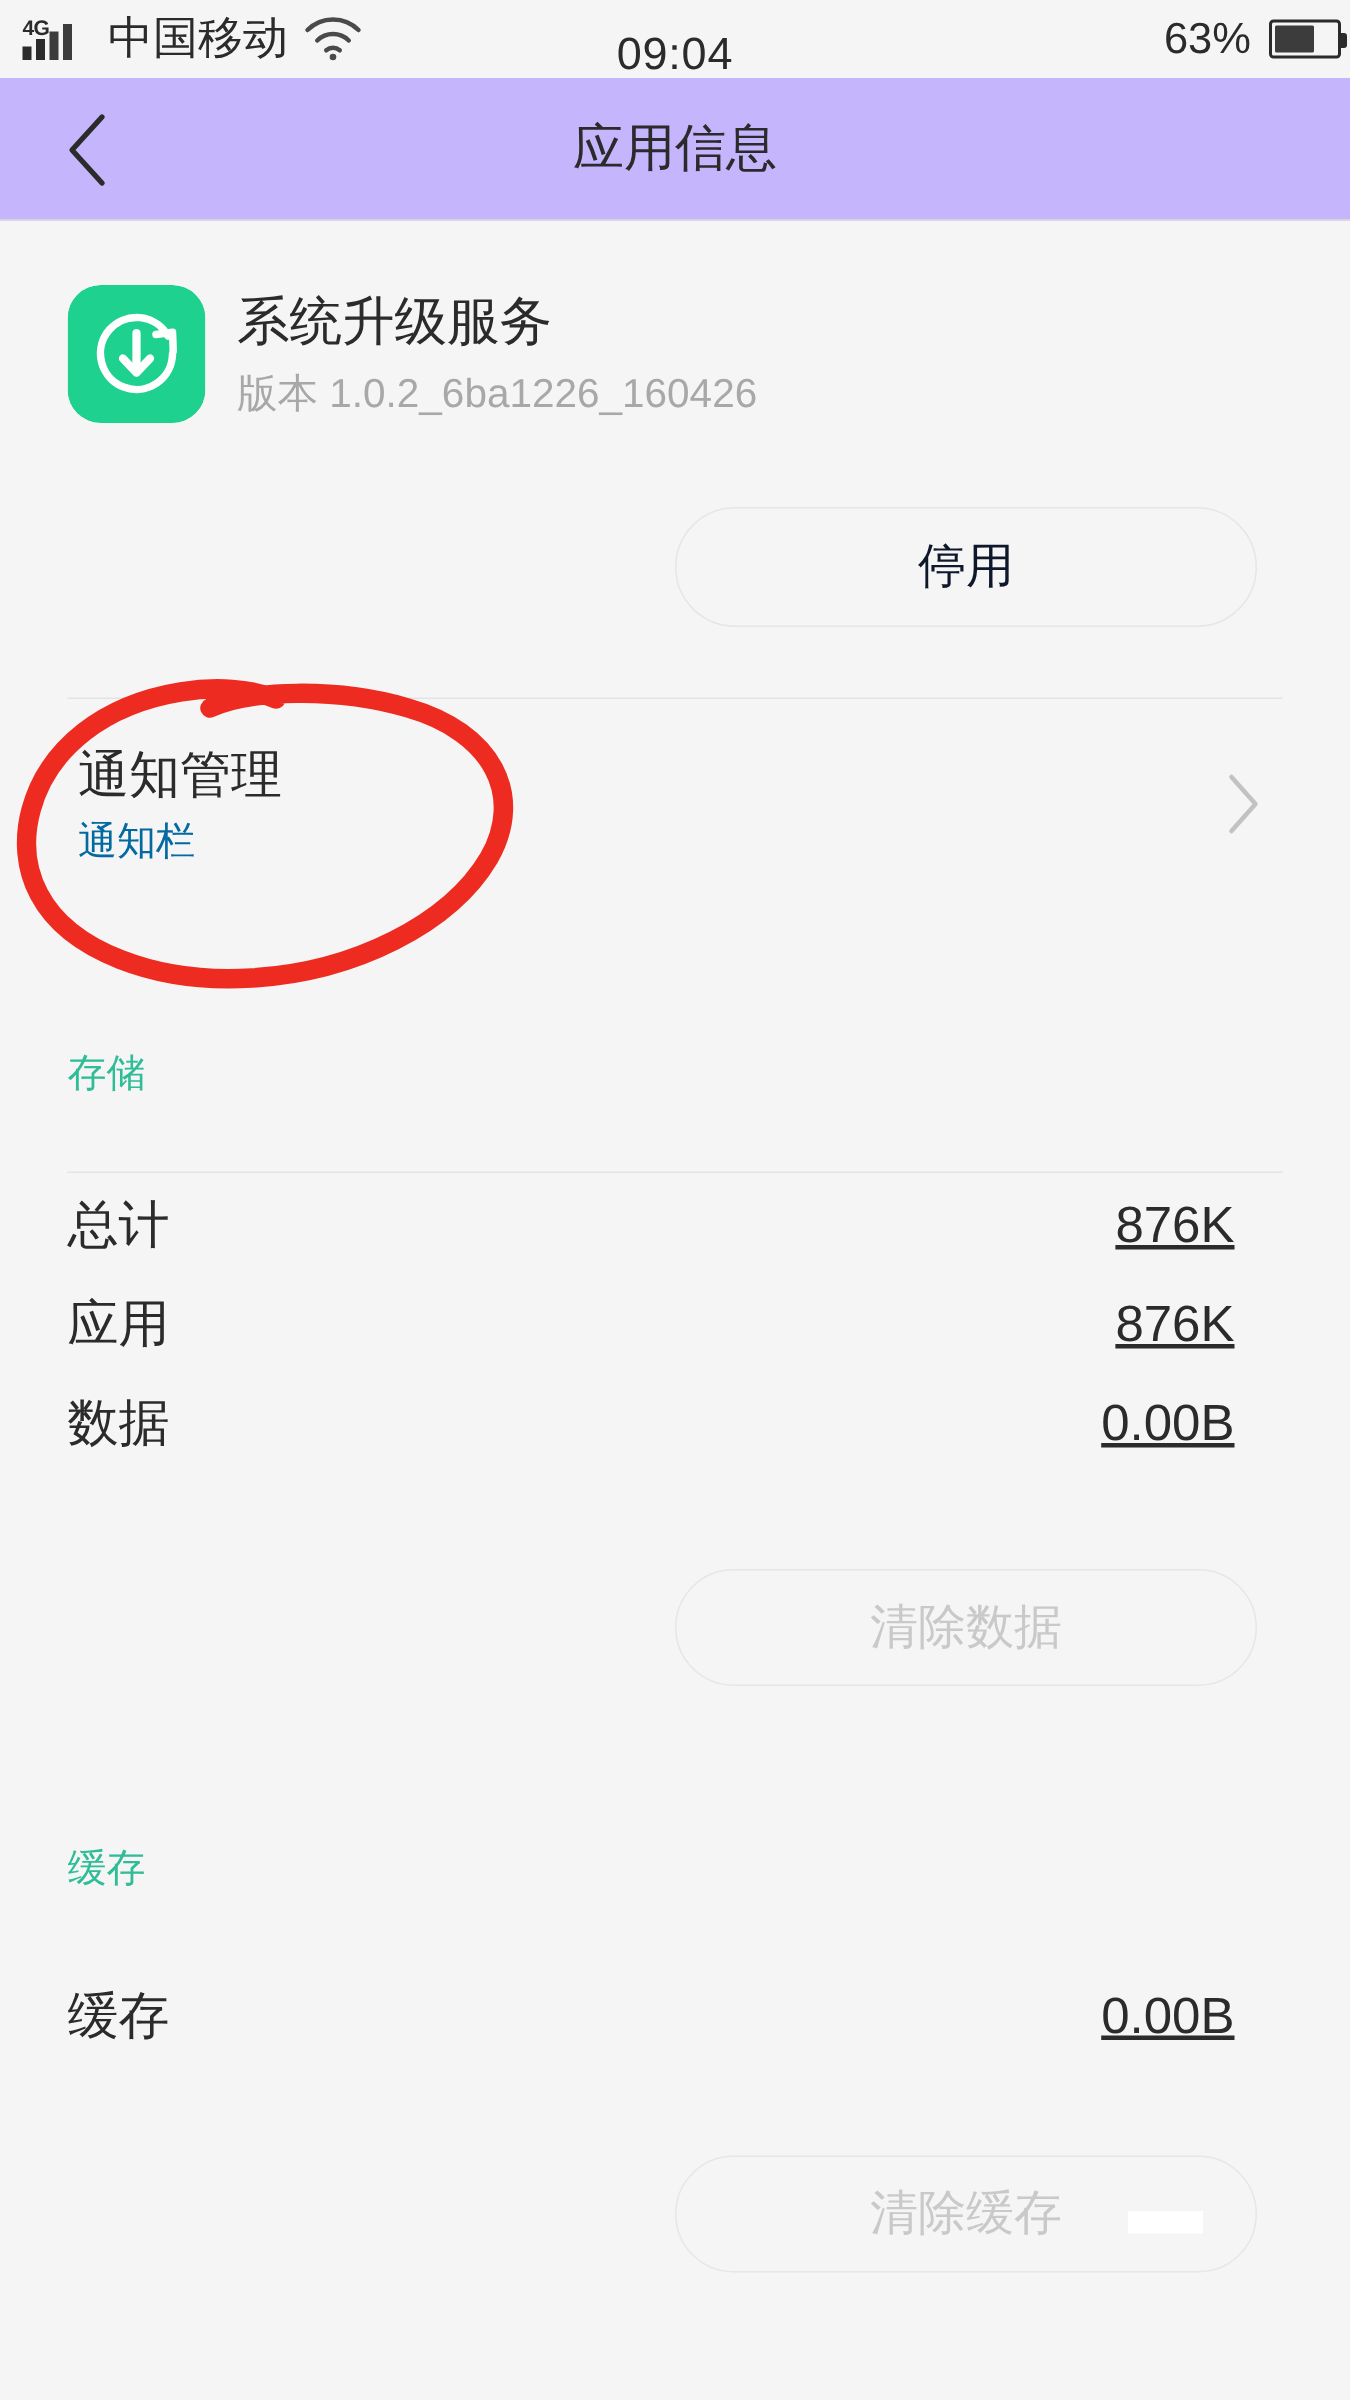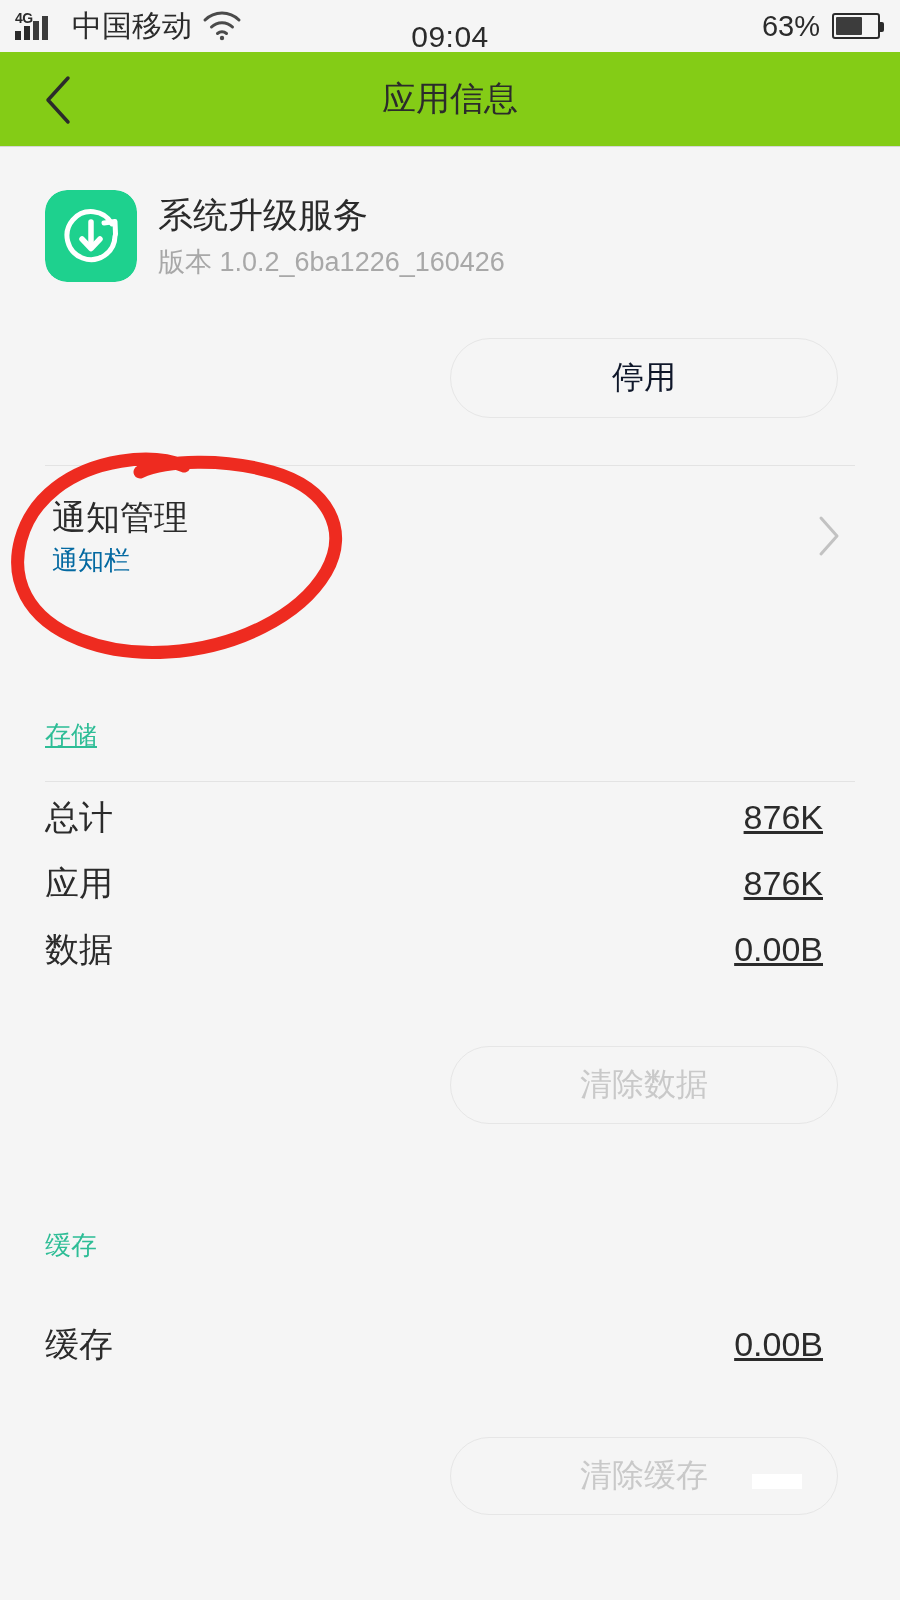--- a/index.html
+++ b/index.html
@@ -88,21 +88,21 @@
     pointer-events: none;
   }
   .clock {
     font-size: 30px;
     line-height: 30px;
     color: #2b2b2b;
     letter-spacing: 0.5px;
   }
   .sb-right {
     position: absolute;
-    right: 20px; top: 0;
+    right: 6px; top: 0;
     height: 52px;
     display: flex;
     align-items: center;
   }
   .batt-pct {
     font-size: 29px;
     line-height: 29px;
     color: #2b2b2b;
     margin-right: 12px;
   }
@@ -126,21 +126,21 @@
     left: 2px; top: 2px; bottom: 2px;
     background: #3c3c3c;
     border-radius: 1px;
   }
 
   
   .navbar {
     position: absolute;
     left: 0; top: 52px;
     width: 900px; height: 95px;
-    background: #84cc16;
+    background: #c4b5fd;
     border-bottom: 1px solid #d6d6d6;
     box-sizing: border-box;
     padding-left: 28px;
   }
   .back-btn {
     position: absolute;
     left: 22px; top: 12px;
     width: 80px; height: 72px;
     cursor: pointer;
   }
@@ -247,21 +247,21 @@
   }
 
   
   .section-head {
     position: absolute;
     left: 45px;
     font-size: 26px;
     line-height: 30px;
     color: #2ebd96;
   }
-  #head-storage { top: 720px; text-decoration: underline; }
+  #head-storage { top: 700px; }
   #head-cache   { top: 1230px; }
 
   
   .kv-row {
     position: absolute;
     left: 45px;
     width: 810px;
     height: 66px;
   }
   .kv-key {

